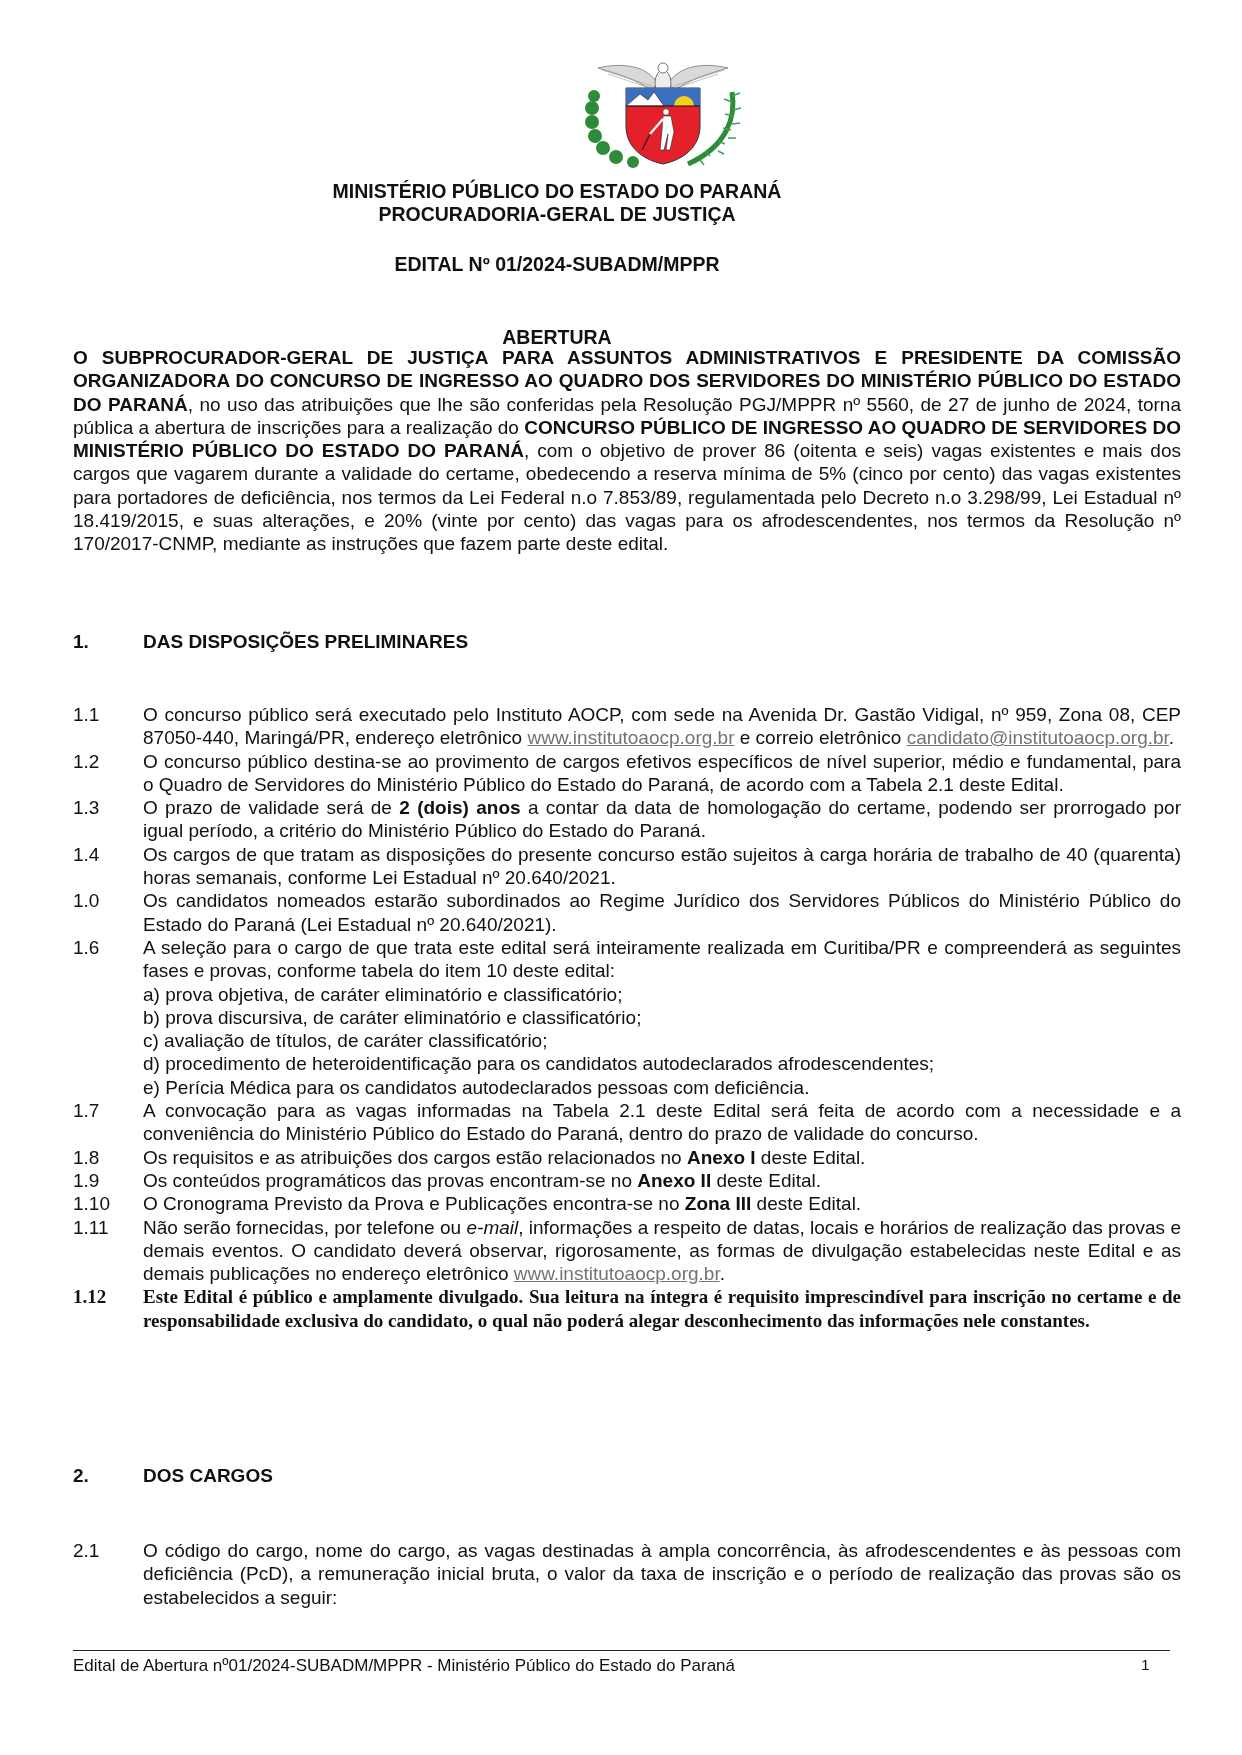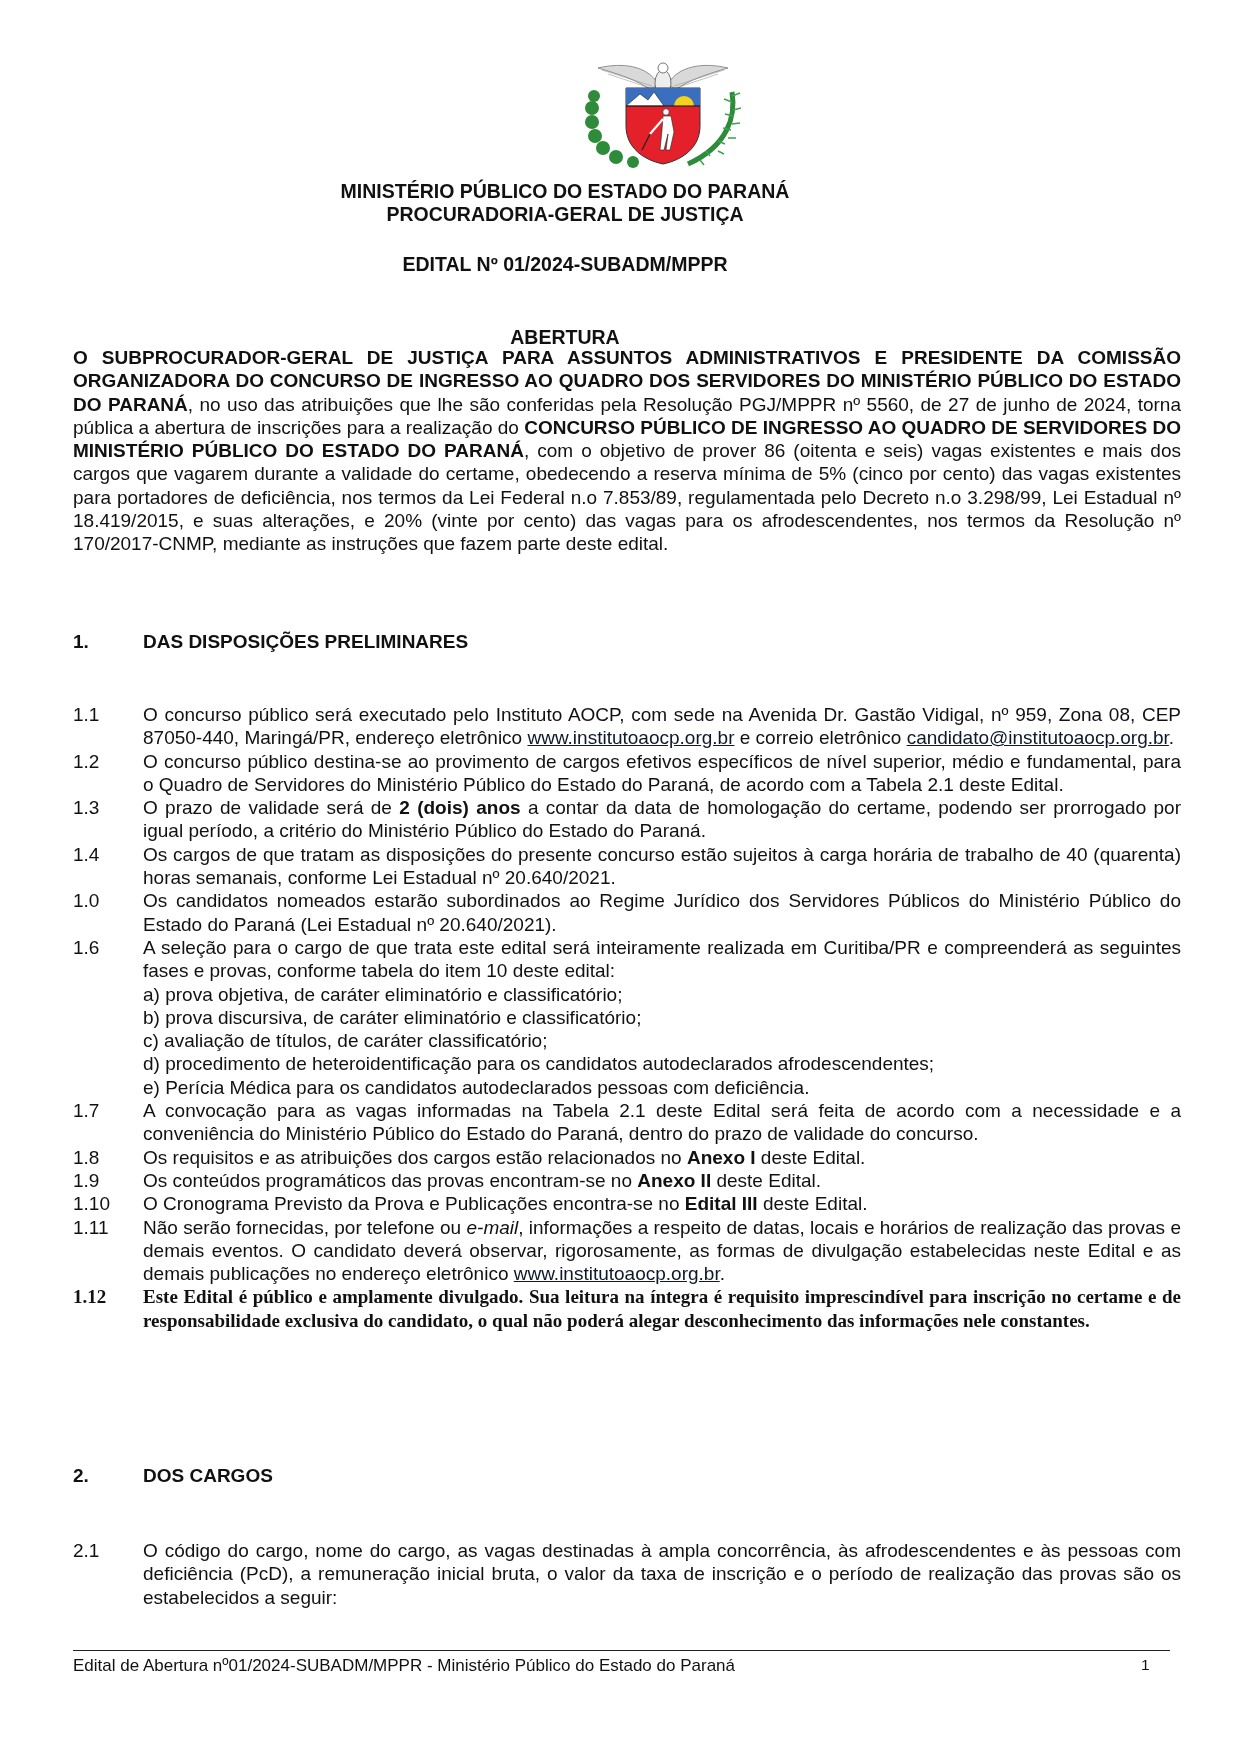--- a/index.html
+++ b/index.html
@@ -1,28 +1,28 @@
 <!DOCTYPE html>
 <html><head>
 <meta charset="utf-8">
 <style>
   html, body { margin: 0; padding: 0; background: #ffffff; }
   body { width: 1242px; height: 1755px; position: relative; overflow: hidden;
          font-family: "Liberation Sans", sans-serif; color: #111; }
   .page { position: absolute; left: 0; top: 0; width: 1242px; height: 1755px; }
   .crest { position: absolute; left: 578px; top: 56px; width: 170px; height: 112px; }
-  .hdr { position: absolute; left: 8px; width: 1114px; text-align: center; font-weight: bold; font-size: 19.5px; }
+  .hdr { position: absolute; left: 0; width: 1114px; text-align: center; font-weight: bold; font-size: 19.5px; }
   .hdr.l1 { top: 180px; }
   .hdr.l2 { top: 203px; }
   .hdr.edital { top: 253px; }
   .hdr.abertura { top: 298px; margin-top: 28px; }
   .preamble { position: absolute; left: 73px; width: 1108px; top: 346px; font-size: 19px; line-height: 23.3px;
               text-align: justify; }
   .b { font-weight: bold; }
-  .link { color: #0f172a; text-decoration: underline; }
+  .link { color: #737373; text-decoration: underline; }
   .section { position: absolute; left: 73px; width: 1108px; font-weight: bold; font-size: 19px; }
   .section .num { position: absolute; left: 0; }
   .section .ttl { position: absolute; left: 70px; }
   .s1 { top: 631px; }
   .s2 { top: 1465px; }
   .items { position: absolute; left: 73px; width: 1108px; font-size: 19px; line-height: 23.3px; }
   .items.i1 { top: 703px; }
   .items.i2 { top: 1539px; }
   .item { position: relative; padding-left: 70px; text-align: justify; }
   .item .inum { position: absolute; left: 0; top: 0; }
@@ -114,21 +114,21 @@
     <div class="item">
       <span class="inum">1.7</span><span>A convocação para as vagas informadas na Tabela 2.1 deste Edital será feita de acordo com a necessidade e a conveniência do Ministério Público do Estado do Paraná, dentro do prazo de validade do concurso.</span>
     </div>
     <div class="item">
       <span class="inum">1.8</span><span>Os requisitos e as atribuições dos cargos estão relacionados no </span><span class="b">Anexo I</span><span> deste Edital.</span>
     </div>
     <div class="item">
       <span class="inum">1.9</span><span>Os conteúdos programáticos das provas encontram-se no </span><span class="b">Anexo II</span><span> deste Edital.</span>
     </div>
     <div class="item">
-      <span class="inum">1.10</span><span>O Cronograma Previsto da Prova e Publicações encontra-se no </span><span class="b">Edital III</span><span> deste Edital.</span>
+      <span class="inum">1.10</span><span>O Cronograma Previsto da Prova e Publicações encontra-se no </span><span class="b">Zona III</span><span> deste Edital.</span>
     </div>
     <div class="item">
       <span class="inum">1.11</span><span>Não serão fornecidas, por telefone ou </span><em>e-mail</em><span>, informações a respeito de datas, locais e horários de realização das provas e demais eventos. O candidato  deverá observar, rigorosamente, as formas de divulgação estabelecidas neste Edital e as demais publicações no endereço eletrônico </span><a class="link">www.institutoaocp.org.br</a><span>.</span>
     </div>
     <div class="item bold">
       <span class="inum">1.12</span><span>Este Edital é público e amplamente divulgado. Sua leitura na íntegra é requisito imprescindível para inscrição no certame e de responsabilidade exclusiva do candidato, o qual não poderá alegar desconhecimento das informações nele constantes.</span>
     </div>
   </div>
 
   <div class="section s2">

